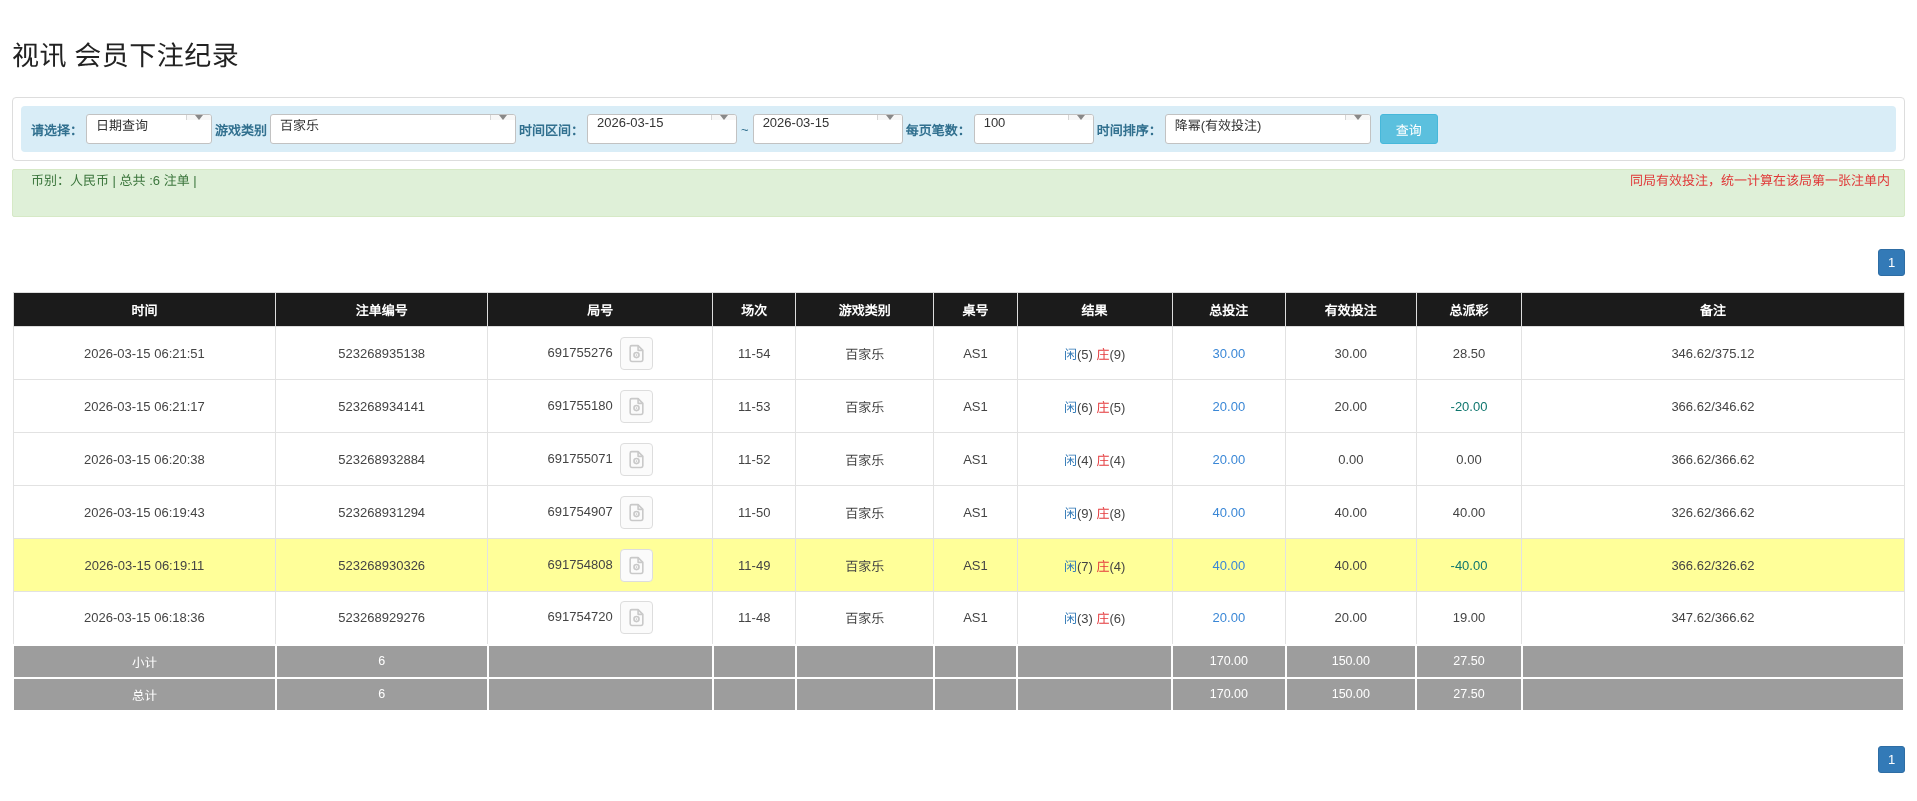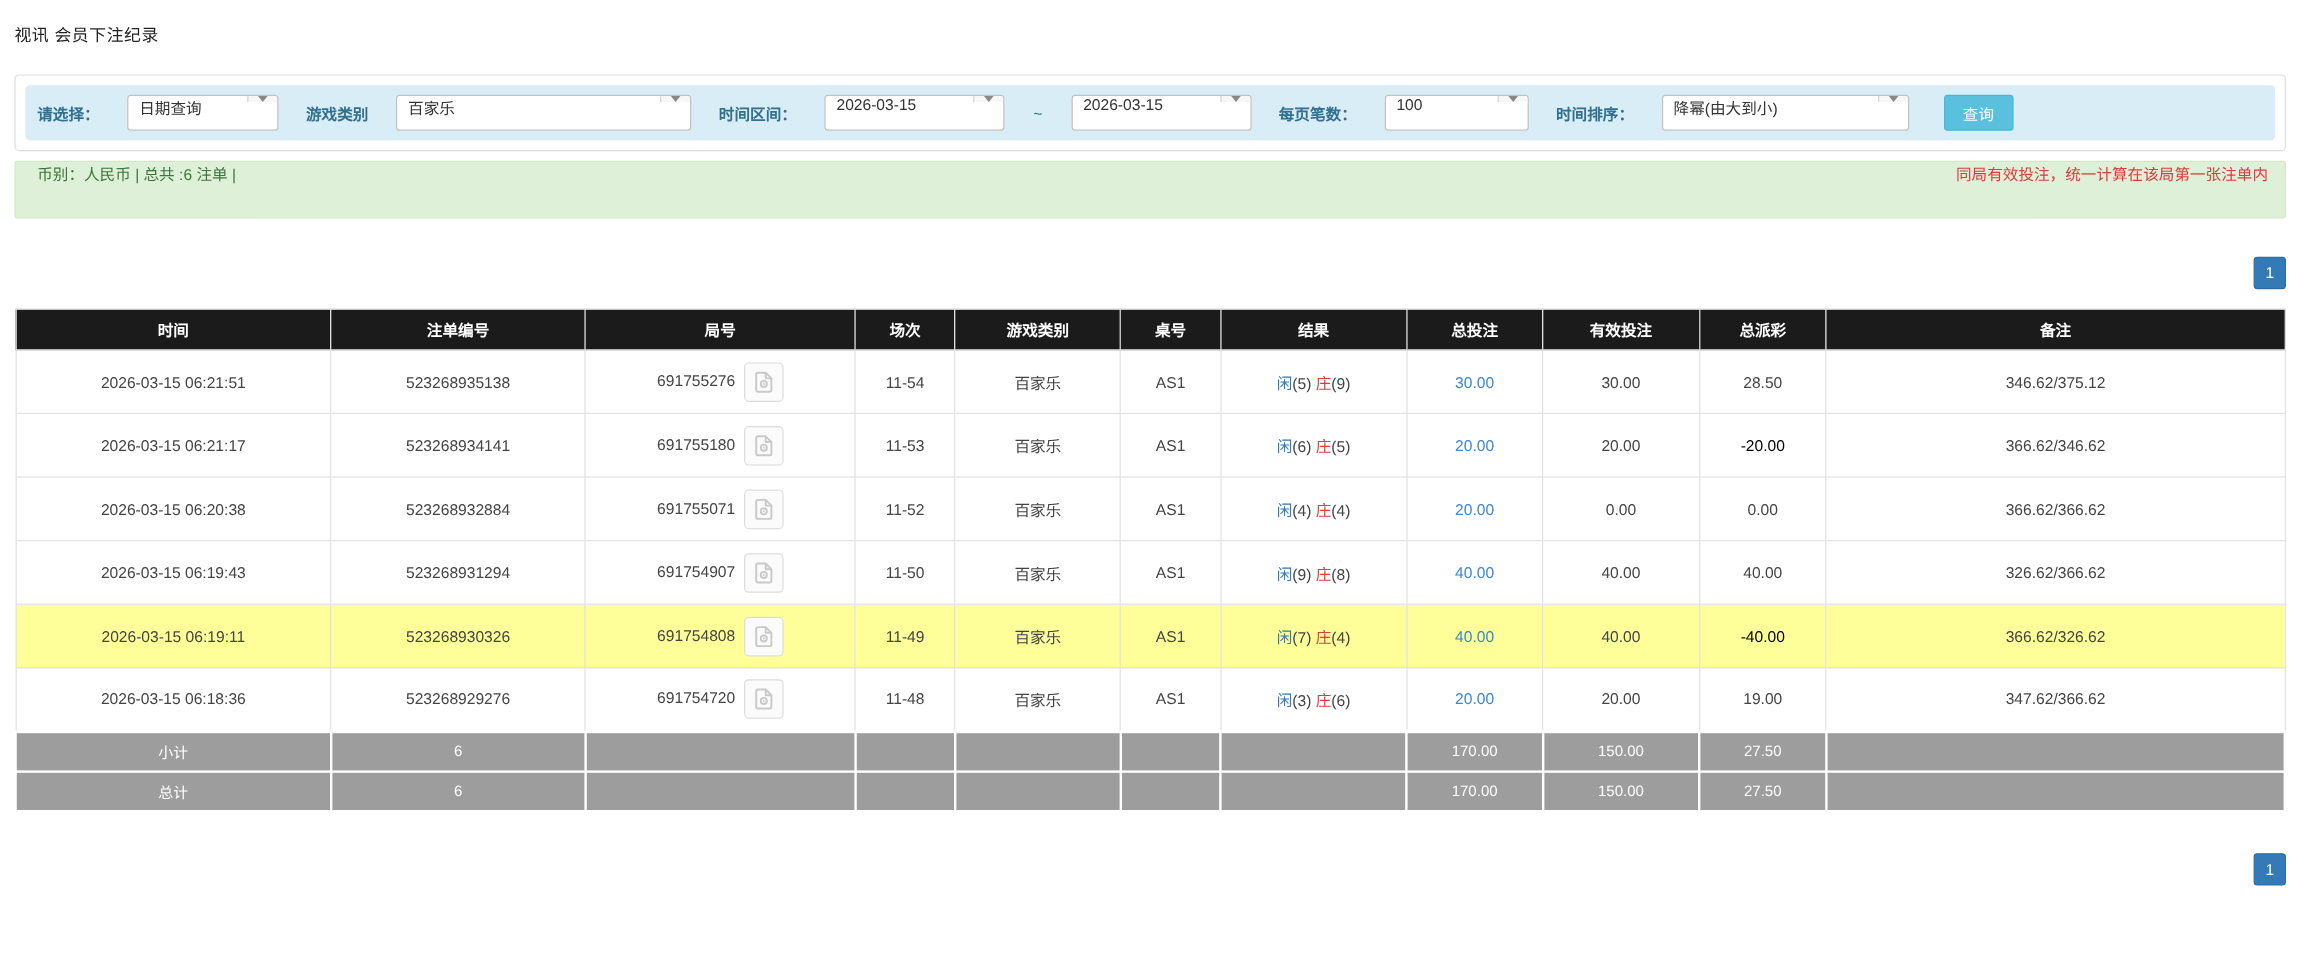--- a/index.html
+++ b/index.html
@@ -3,27 +3,27 @@
 <meta charset="utf-8">
 <style>
   * { box-sizing: border-box; }
   html,body { margin:0; padding:0; background:#fff; }
   body {
     font-family: "Liberation Sans", "DejaVu Sans", sans-serif;
     color:#333; width:1917px; height:801px; overflow:hidden;
   }
   .wrap { padding:12px 12px 0 12px; }
 
-  .page-title { font-size:14px; font-weight:500; color:#222; margin:6px 0 24px 0; letter-spacing:.5px; }
+  .page-title { font-size:27px; font-weight:500; color:#222; margin:22px 0 24px 0; letter-spacing:.5px;font-family:Liberation Serif, serif; }
 
   
   .filter-panel { border:1px solid #ddd; border-radius:4px; background:#fff; padding:8px; }
   .filter-bar {
     background:#d9edf7; border-radius:4px; padding:8px 10px;
-    display:flex; align-items:center; gap:23px; min-height:46px;
+    display:flex; align-items:center; gap:3px; min-height:46px;
   }
   .flabel { color:#31708f; font-weight:bold; font-size:13px; white-space:nowrap; }
   .tilde  { color:#31708f; font-size:13px; padding:0 1px; }
   .combo {
     display:flex; align-items:flex-start; background:#fff;
     border:1px solid #c2c2c2; border-radius:3px; height:30px; overflow:hidden;
   }
   .combo .val { padding:0 9px; font-size:13px; color:#333; display:flex; align-items:center; white-space:nowrap; flex:1 1 auto; }
   .combo .arrow-btn {
     width:25px; flex:0 0 25px; border-left:1px solid #d5d5d5; background:#f7f7f7;
@@ -67,21 +67,21 @@
     border:1px solid #ddd; text-align:center; padding:0 4px;
   }
   .records tbody td {
     background:#fff; border:1px solid #e2e2e2; height:53px;
     text-align:center; color:#444; padding:0 4px; vertical-align:middle;
   }
   .records tbody tr.hl td { background:#ffff99; }
   .records .p { color:#337ab7; }
   .records .b { color:#e4393c; }
   .records .betlink { color:#3a87d6; text-decoration:none; cursor:pointer; }
-  .records .neg { color:#000000; }
+  .records .neg { color:#0f766e; }
   .video-btn {
     margin-left:7px; width:33px; height:33px; vertical-align:middle;
     background:#fbfbfb; border:1px solid #ddd; border-radius:4px; cursor:pointer;
     display:inline-flex; align-items:center; justify-content:center; padding:0;
   }
   .records tfoot td {
     background:#9d9d9d; color:#fff; height:33px; border:2px solid #fff;
     text-align:center; font-size:12.5px; padding:0 4px;
   }
 </style>
@@ -129,21 +129,21 @@
       <span class="flabel">每页笔数：</span>
       <div class="combo w-size">
         <span class="val">100</span>
         <span class="arrow-btn">
             <span class="caret"></span>
           </span>
       </div>
 
       <span class="flabel">时间排序：</span>
       <div class="combo w-sort">
-        <span class="val">降幂(由大到小)</span>
+        <span class="val">降幂(有效投注)</span>
         <span class="arrow-btn">
             <span class="caret"></span>
           </span>
       </div>
 
       <button class="btn-query">查询</button>
     </div>
   </div>
 
   <div class="summary-bar">

